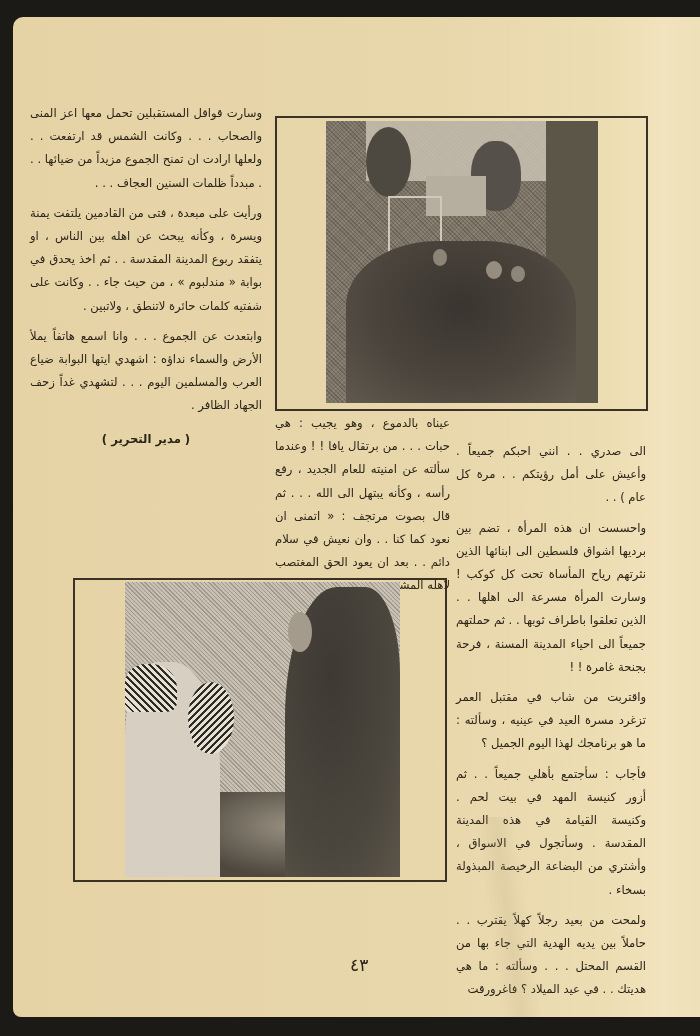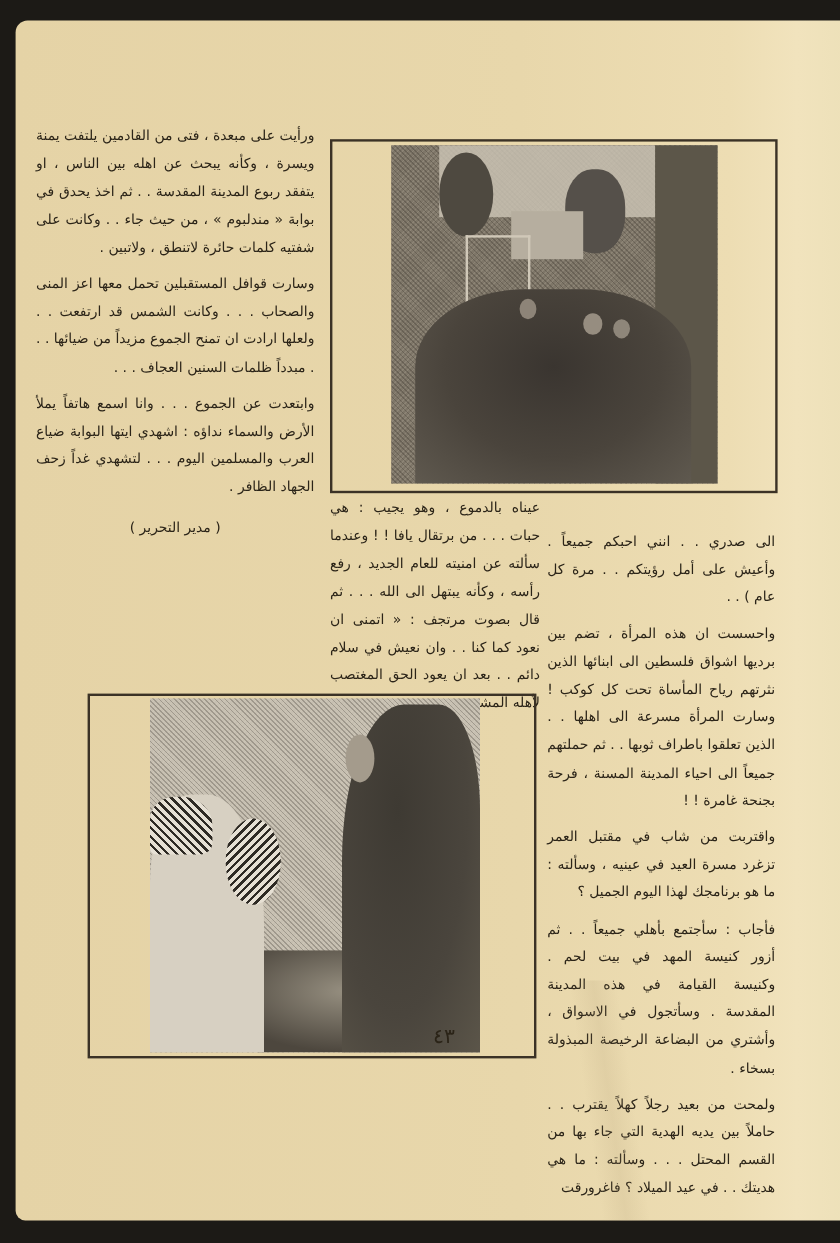--- a/index.html
+++ b/index.html
@@ -19,21 +19,21 @@
       background: linear-gradient(90deg, transparent, rgba(180,160,120,0.18), transparent);
       transform: skewX(8deg);
     }
     .col {
       position: absolute; direction: rtl; text-align: justify; text-align-last: right;
       color: #2b2418; font-size: 11.6px; line-height: 23.2px;
     }
     .col p { margin: 0; }
     .col p + p { margin-top: 7px; }
     .bold { font-weight: normal; }
-    .sig { text-align: left; text-align-last: center; margin-top: 10px !important; font-weight: normal; }
+    .sig { text-align: left; text-align-last: center; margin-top: 10px !important; font-weight: bold; }
     .frame {
       position: absolute; border: 2px solid #3b3226; box-sizing: border-box;
     }
     .photo {
       position: absolute;
       background-color: #7e7668;
       background-image:
         repeating-linear-gradient(45deg, rgba(40,34,28,0.25) 0 1px, transparent 1px 3px),
         repeating-linear-gradient(-45deg, rgba(240,230,210,0.12) 0 1px, transparent 1px 3px);
       overflow: hidden;
@@ -50,32 +50,32 @@
     .ph1 .faceB { position: absolute; left: 160px; top: 140px; width: 16px; height: 18px; border-radius: 50%; background: #968d80; }
     .ph1 .faceC { position: absolute; left: 185px; top: 145px; width: 14px; height: 16px; border-radius: 50%; background: #8e867a; }
     .ph2 { left: 125px; top: 582px; width: 275px; height: 295px; background-color: #c6bfb1; }
     .ph2 .woman { position: absolute; left: 160px; top: 5px; width: 115px; height: 290px; background: radial-gradient(ellipse at 40% 30%, #3e3a33 0%, #4a453d 60%, #5b5549 100%); border-radius: 45% 30% 0 0; }
     .ph2 .wface { position: absolute; left: 163px; top: 30px; width: 24px; height: 40px; border-radius: 50%; background: #a49b8c; }
     .ph2 .man1 { position: absolute; left: 0; top: 80px; width: 95px; height: 215px; background: #d7d0c2; border-radius: 35% 50% 0 0; }
     .ph2 .kef1 { position: absolute; left: 0; top: 82px; width: 52px; height: 48px; background: repeating-linear-gradient(45deg, #2e2a24 0 2px, #e6e0d4 2px 5px); border-radius: 40% 50% 20% 10%; }
     .ph2 .kef2 { position: absolute; left: 63px; top: 100px; width: 46px; height: 72px; background: repeating-linear-gradient(-45deg, #2e2a24 0 2px, #e6e0d4 2px 5px); border-radius: 50%; }
     .ph2 .floor { position: absolute; left: 90px; top: 210px; width: 185px; height: 85px; background: radial-gradient(ellipse at 40% 40%, #968f80, #4d473e 70%); }
     .page-num {
-      position: absolute; left: 337px; top: 837px; width: 40px; text-align: center;
+      position: absolute; left: 337px; top: 938px; width: 40px; 
       font-size: 17px; color: #2b2418; font-family: "DejaVu Sans", sans-serif;
     }
   </style>
 </head>
 <body>
 
 <div class="page">
 
   <div class="col" style="left:17px; top:85px; width:232px;">
+    <p>وسارت قوافل المستقبلين تحمل معها اعز المنى والصحاب . . . وكانت الشمس قد ارتفعت . . ولعلها ارادت ان تمنح الجموع مزيداً من ضيائها . . . مبدداً ظلمات السنين العجاف . . .</p>
     <p>ورأيت على مبعدة ، فتى من القادمين يلتفت يمنة ويسرة ، وكأنه يبحث عن اهله بين الناس ، او يتفقد ربوع المدينة المقدسة . . ثم اخذ يحدق في بوابة « مندلبوم » ، من حيث جاء . . وكانت على شفتيه كلمات حائرة لاتنطق ، ولاتبين .</p>
-    <p>وسارت قوافل المستقبلين تحمل معها اعز المنى والصحاب . . . وكانت الشمس قد ارتفعت . . ولعلها ارادت ان تمنح الجموع مزيداً من ضيائها . . . مبدداً ظلمات السنين العجاف . . .</p>
     <p class="bold">وابتعدت عن الجموع . . . وانا اسمع هاتفاً يملأ الأرض والسماء نداؤه : اشهدي ايتها البوابة ضياع العرب والمسلمين اليوم . . . لتشهدي غداً زحف الجهاد الظافر .</p>
     <p class="sig">( مدير التحرير )</p>
   </div>
 
   <div class="frame" style="left:262px; top:99px; width:373px; height:295px;"></div>
   <div class="photo ph1" style="left:313px; top:104px;">
     <div class="sky"></div>
       <div class="tree1"></div>
       <div class="tree2"></div>
     <div class="house"></div>

